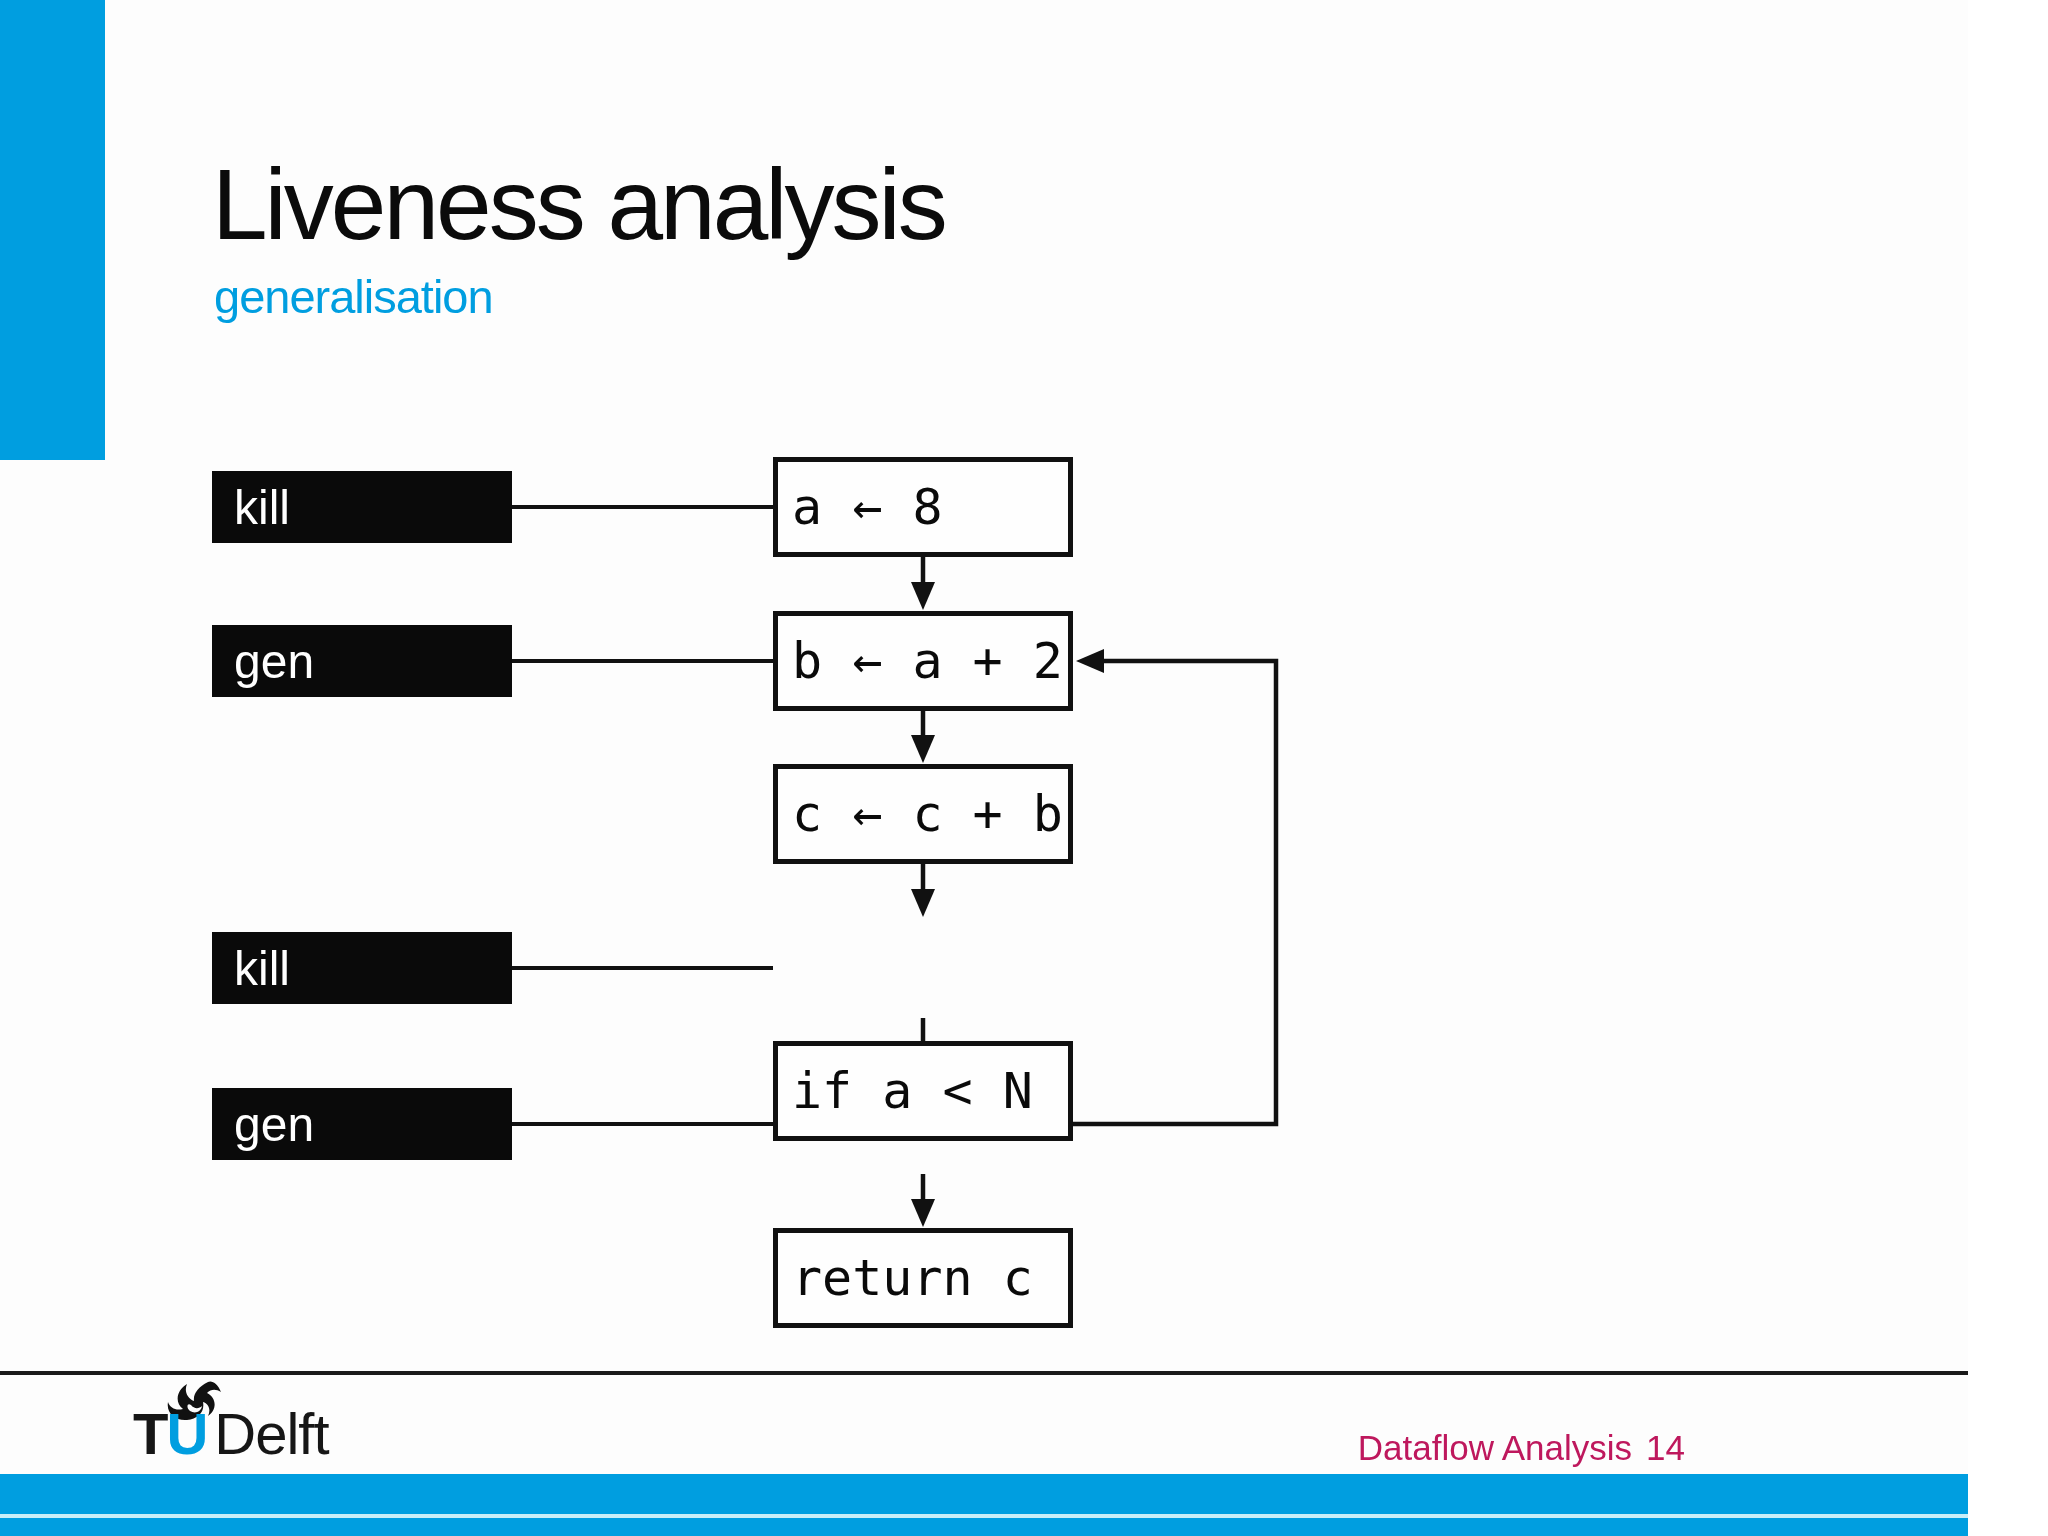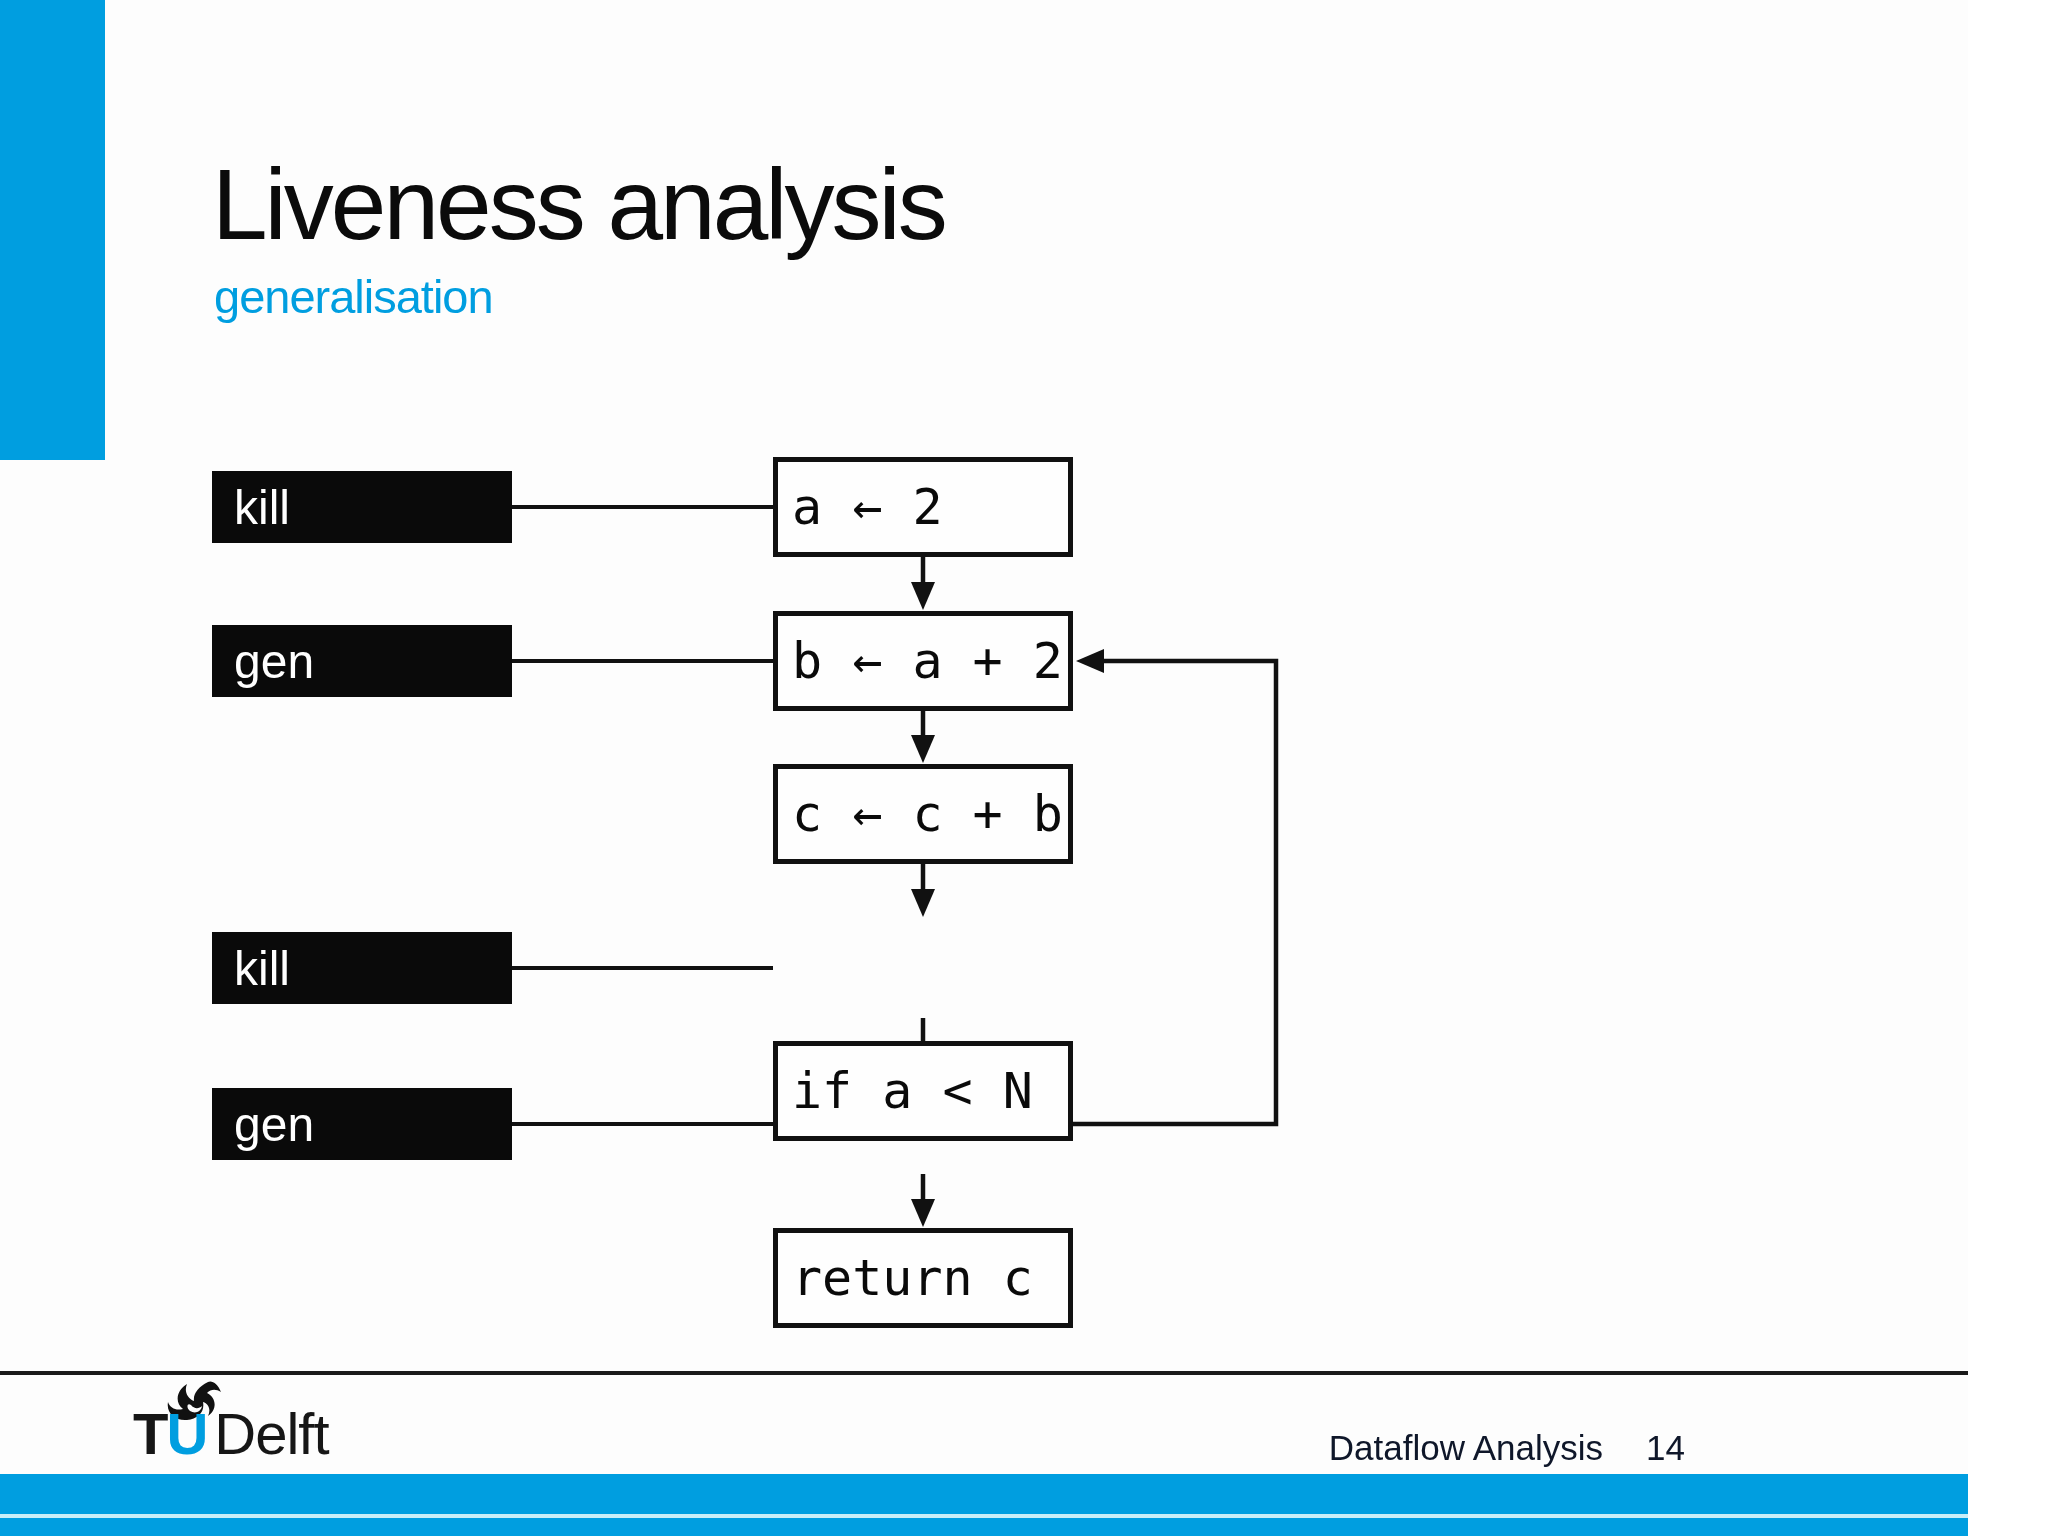--- a/index.html
+++ b/index.html
@@ -124,23 +124,23 @@
   }
   .logo-t { font-weight: 700; color: #161616; letter-spacing: -2px; }
   .logo-u { font-weight: 700; color: var(--accent, #009ee0); letter-spacing: 0px; }
   .logo-delft { font-weight: 500; color: #161616; margin-left: 6px; letter-spacing: -1px; }
 
   .footer-info {
     position: absolute;
     top: 1428px;
     right: 283px;
     display: flex;
-    gap: 43px;
+    gap: 14px;
     font-size: 35px;
-    color: #0f172a;
+    color: #be185d;
     align-items: baseline;
   }
 
   
   .bottom-bar {
     position: absolute;
     left: 0; top: 1474px;
     width: 2048px; height: 62px;
     background: var(--accent, #009ee0);
   }
@@ -189,21 +189,21 @@
   <div class="side-label pos-2">
     <span>gen</span>
   </div>
   <div class="side-label pos-3">
     <span>kill</span>
   </div>
   <div class="side-label pos-4">
     <span>gen</span>
   </div>
 
-  <div class="flow-node n1">a ← 2</div>
+  <div class="flow-node n1">a ← 8</div>
   <div class="flow-node n2">b ← a + 2</div>
   <div class="flow-node n3">c ← c + b</div>
   <div class="flow-node n5">if a &lt; N</div>
   <div class="flow-node n6">return c</div>
 
   <div class="footer-rule"></div>
 
   <div class="logo">
     <span class="flame">
       <svg viewBox="0 0 64 46" width="64" height="46">

